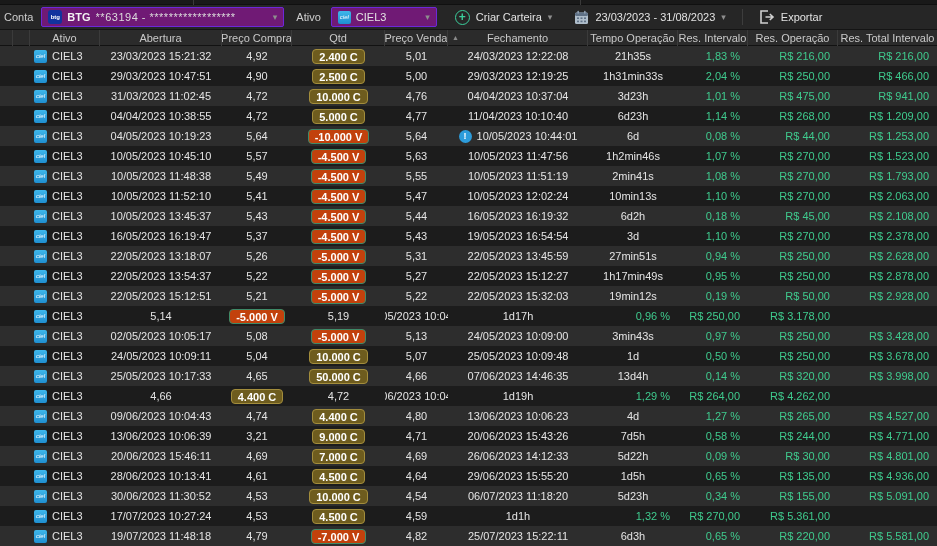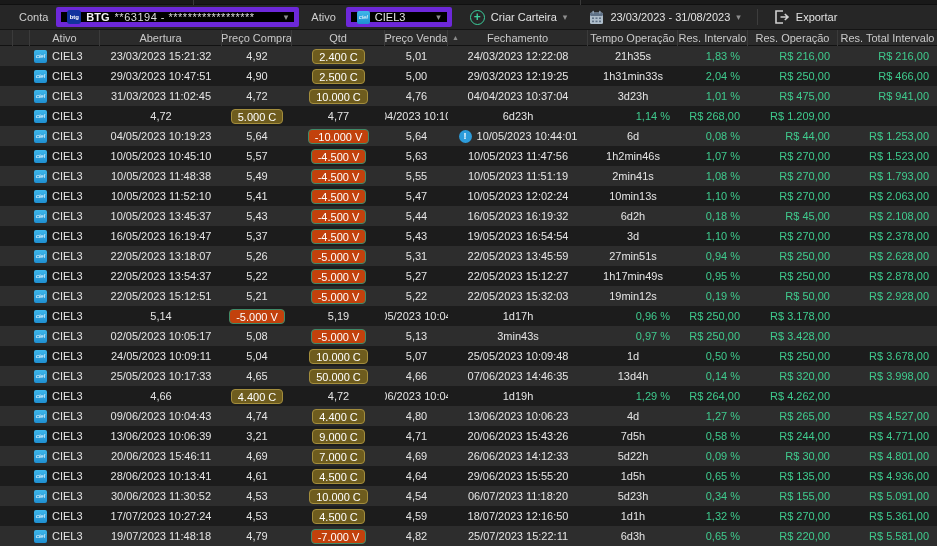--- a/index.html
+++ b/index.html
@@ -5,23 +5,23 @@
   * { margin:0; padding:0; box-sizing:border-box; }
   html,body { width:937px; height:546px; overflow:hidden; }
   body { font-family:"Liberation Sans", sans-serif; background:#1e1e1e; color:#e4e4e4; font-size:11px; }
   .app { width:937px; height:546px; position:relative; background:#1e1e1e; }
 
   
   .topstrip { height:5px; background:#191919; border-bottom:1px solid #101010; position:relative; }
   .topstrip .tabdiv { position:absolute; top:0; width:1px; height:5px; background:#3a3a3a; }
 
   
-  .toolbar { height:25px; background:#262626; display:flex; align-items:center; padding:0 19px; gap:8px; border-bottom:1px solid #141414; }
+  .toolbar { height:25px; background:#262626; display:flex; align-items:center; padding:0 4px; gap:8px; border-bottom:1px solid #141414; }
   .tb-label { color:#cfcfcf; }
-  .ddl { height:20px; background:#000000; border:5px solid #6d28d9; border-radius:2px; display:flex; align-items:center; padding:0 6px; gap:5px; cursor:pointer; }
+  .ddl { height:20px; background:#701a75; border:1px solid #6d28d9; border-radius:2px; display:flex; align-items:center; padding:0 6px; gap:5px; cursor:pointer; }
   .ddl-account { width:243px; }
   .ddl-asset { width:106px; margin-left:2px; }
   .spacer { flex:1; }
   .caret { color:#8e8e8e; font-size:9px; line-height:1; }
   .logo-btg { width:14px; height:14px; border-radius:3px; background:#12339e; color:#fff; font-size:6px; font-weight:bold; display:flex; align-items:center; justify-content:center; }
   .logo-ciel { width:13px; height:13px; border-radius:2px; background:linear-gradient(#3fb7ea,#1f8fd0); color:#fff; font-size:6px; font-style:italic; display:flex; align-items:center; justify-content:center; flex:0 0 auto; }
   .acct-broker { font-weight:bold; color:#f2f2f2; }
   .acct-num { color:#dcdcdc; letter-spacing:.5px; white-space:nowrap; overflow:hidden; }
   .tb-btn { display:flex; align-items:center; gap:6px; cursor:pointer; color:#e2e2e2; padding:0 4px; }
   .plus-circle { width:15px; height:15px; border:1.5px solid #3bcf9c; border-radius:50%; color:#3bcf9c; display:flex; align-items:center; justify-content:center; font-size:12px; font-weight:bold; line-height:1; }
@@ -35,21 +35,21 @@
   .th:last-child { border-right:none; }
   .th.sorted .sort { position:absolute; left:4px; top:4px; font-size:7px; color:#8a8a8a; }
   .tbody .tr { height:20px; cursor:default; }
   .tr.alt0 { background:#2d2d2d; }
   .tr.alt1 { background:#1c1c1c; }
   .td { display:flex; align-items:center; white-space:nowrap; overflow:hidden; }
   .td.center { justify-content:center; }
   .td.right { justify-content:flex-end; padding-right:8px; }
   .td.ativo { gap:5px; padding-left:4px; }
   .green { color:#3fcb8e; }
-  .badge { border-radius:4px; padding:0 6px; height:15px; line-height:14px; font-weight:normal; color:#fff; font-size:11px; }
+  .badge { border-radius:4px; padding:0 6px; height:15px; line-height:14px; font-weight:bold; color:#fff; font-size:11px; }
   .badge.C { background:#6e5c1e; border:1px solid #a38d3c; }
   .badge.V { background:#c2410c; border:1px solid #3e8a68; }
   .info-dot { width:13px; height:13px; border-radius:50%; background:#2d9cdb; color:#fff; font-size:9px; font-weight:bold; display:flex; align-items:center; justify-content:center; margin-right:5px; flex:0 0 auto; }
 </style>
 </head>
 <body>
 
 <div class="app">
 
   <div class="topstrip">
@@ -188,20 +188,21 @@
         <div class="td right green">R$ 475,00</div>
         <div class="td right green">R$ 941,00</div>
       </div>
       <div class="tr grid alt1">
         <div class="td "></div>
         <div class="td "></div>
         <div class="td ativo">
           <span class="logo-ciel">ciel</span>
           <span>CIEL3</span>
         </div>
+        <div class="td center">04/04/2023 10:38:55</div>
         <div class="td center">4,72</div>
         <div class="td center">
           <span class="badge C">5.000 C</span>
         </div>
         <div class="td center">4,77</div>
         <div class="td center">
           <span>11/04/2023 10:10:40</span>
         </div>
         <div class="td center">6d23h</div>
         <div class="td right green">1,14 %</div>
@@ -424,20 +425,23 @@
         <div class="td ativo">
           <span class="logo-ciel">ciel</span>
           <span>CIEL3</span>
         </div>
         <div class="td center">02/05/2023 10:05:17</div>
         <div class="td center">5,08</div>
         <div class="td center">
           <span class="badge V">-5.000 V</span>
         </div>
         <div class="td center">5,13</div>
+        <div class="td center">
+          <span>24/05/2023 10:09:00</span>
+        </div>
         <div class="td center">3min43s</div>
         <div class="td right green">0,97 %</div>
         <div class="td right green">R$ 250,00</div>
         <div class="td right green">R$ 3.428,00</div>
       </div>
       <div class="tr grid alt1">
         <div class="td "></div>
         <div class="td "></div>
         <div class="td ativo">
           <span class="logo-ciel">ciel</span>
@@ -609,23 +613,20 @@
         <div class="td ativo">
           <span class="logo-ciel">ciel</span>
           <span>CIEL3</span>
         </div>
         <div class="td center">17/07/2023 10:27:24</div>
         <div class="td center">4,53</div>
         <div class="td center">
           <span class="badge C">4.500 C</span>
         </div>
         <div class="td center">4,59</div>
-        <div class="td center">
-          <span>18/07/2023 12:16:50</span>
-        </div>
         <div class="td center">1d1h</div>
         <div class="td right green">1,32 %</div>
         <div class="td right green">R$ 270,00</div>
         <div class="td right green">R$ 5.361,00</div>
       </div>
       <div class="tr grid alt0">
         <div class="td "></div>
         <div class="td "></div>
         <div class="td ativo">
           <span class="logo-ciel">ciel</span>

